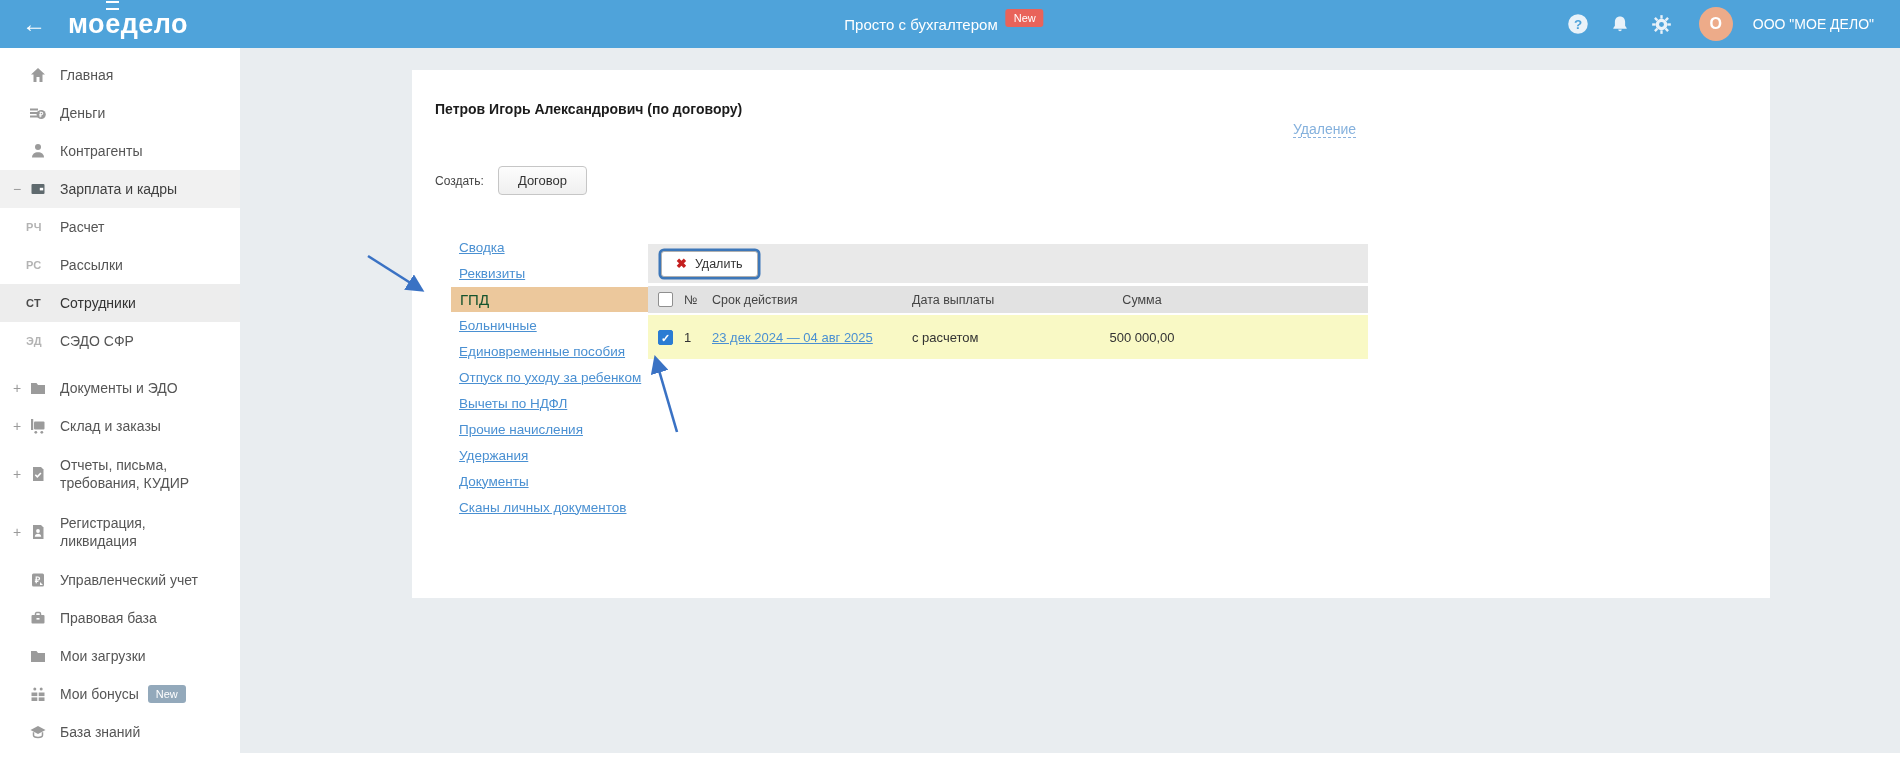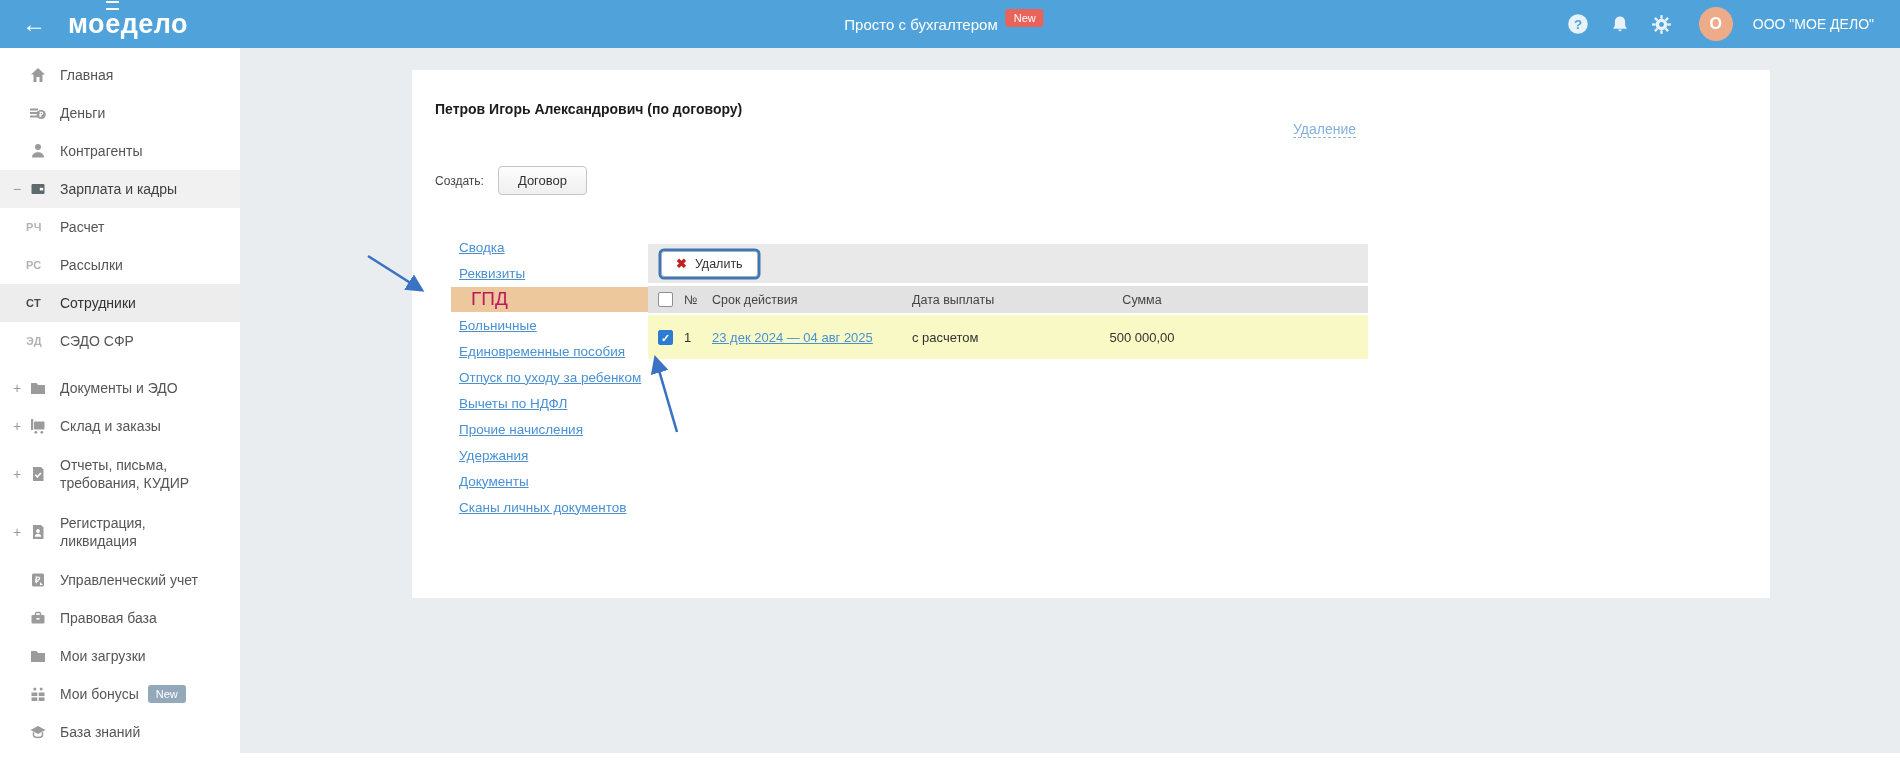--- a/index.html
+++ b/index.html
@@ -72,22 +72,22 @@
     margin-left:14px; padding:6px 19px; font-size:13px; color:#333;
     background:linear-gradient(#fdfdfd,#efefef); border:1px solid #c6c6c6;
     border-radius:4px; cursor:pointer; font-family:"Liberation Sans",sans-serif;
   }
   
   .side-links { position:absolute; left:30px; top:164px; width:210px;margin-left:17px; }
   .side-link-row { height:26px; display:flex; align-items:center; }
   .side-link { font-size:13.5px; color:#4a90d2; text-decoration:underline; cursor:pointer; }
   .tab-selected {
     position:relative; margin-left:-8px; width:198px; height:25px;
-    background:#ecc89c; display:flex; align-items:center; padding-left:20px;
-    font-size:19px; color:#be185d; cursor:pointer;
+    background:#ecc89c; display:flex; align-items:center; padding-left:9px;
+    font-size:15px; color:#14532d; cursor:pointer;
   }
   .tab-selected::after {
     content:""; position:absolute; right:-12px; top:0;
     border-top:12.5px solid transparent; border-bottom:12.5px solid transparent;
     border-left:12px solid #ecc89c;
   }
   
   .gpd-table { position:absolute; left:236px; top:174px; width:720px; font-size:13px; }
   .tbl-toolbar {
     height:42px; background:#e9e9e9; border-bottom:3px solid #fff;

